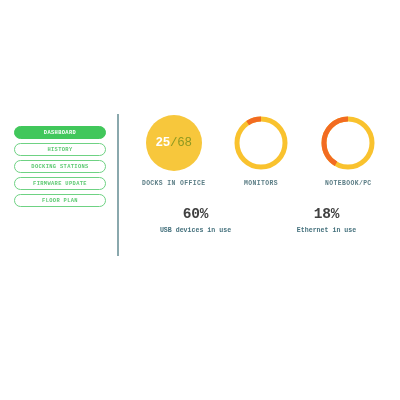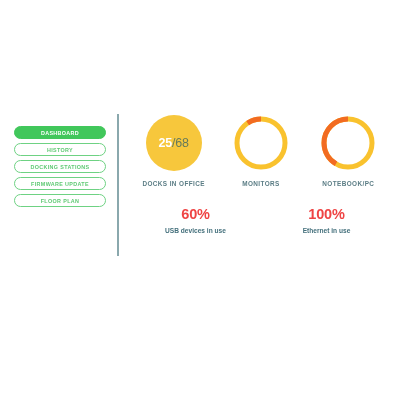--- a/index.html
+++ b/index.html
@@ -13,20 +13,21 @@
     overflow: hidden;
     font-family: "Liberation Sans", sans-serif;
     -webkit-font-smoothing: antialiased;
   }
 
   #app {
     position: relative;
     width: 400px;
     height: 400px;
     background: #ffffff;
+    font-family: Liberation Mono, monospace;
   }
 
   
   .sidebar {
     position: absolute;
     left: 14px;
     top: 126px;
     width: 92px;
     display: flex;
     flex-direction: column;
@@ -101,21 +102,21 @@
     justify-content: center;
     font-size: 12.5px;
     letter-spacing: -0.2px;
     white-space: nowrap;
   }
   .ring-center .num {
     color: #ffffff;
     font-weight: bold;
   }
   .ring-center .den {
-    color: #0c4a6e;
+    color: #4d7c0f;
     opacity: 0.62;
     font-weight: normal;
   }
   .chart-label {
     margin-top: 8px;
     font-size: 6.4px;
     font-weight: bold;
     letter-spacing: 0.4px;
     color: #5b7d85;
     white-space: nowrap;
@@ -129,21 +130,21 @@
   }
   .stat-cell {
     flex: 1 1 0;
     display: flex;
     flex-direction: column;
     align-items: center;
   }
   .stat-value {
     font-size: 14.5px;
     font-weight: bold;
-    color: #ef4444;
+    color: #404040;
     line-height: 1;
     letter-spacing: -0.2px;
   }
   .stat-caption {
     margin-top: 5px;
     font-size: 6.6px;
     font-weight: bold;
     color: #44707c;
     white-space: nowrap;
   }
@@ -218,20 +219,20 @@
 
     <section class="stats-row">
 
       <div class="stat-cell">
         <div class="stat-value">60%</div>
         <div class="stat-caption">USB devices in use</div>
       </div>
 
 
       <div class="stat-cell">
-        <div class="stat-value">100%</div>
+        <div class="stat-value">18%</div>
         <div class="stat-caption">Ethernet in use</div>
       </div>
 
     </section>
 
   </main>
 </div>
 
 </body></html>

